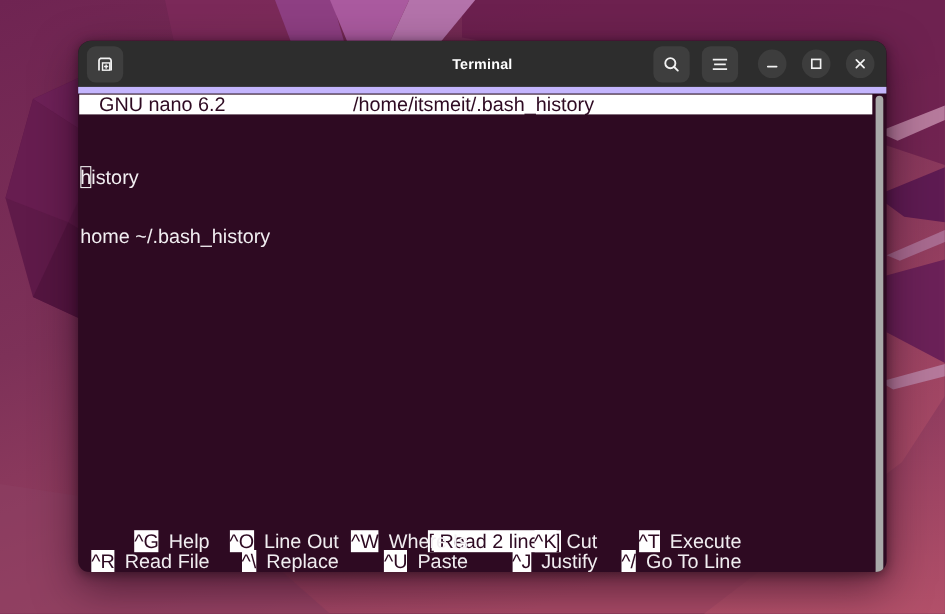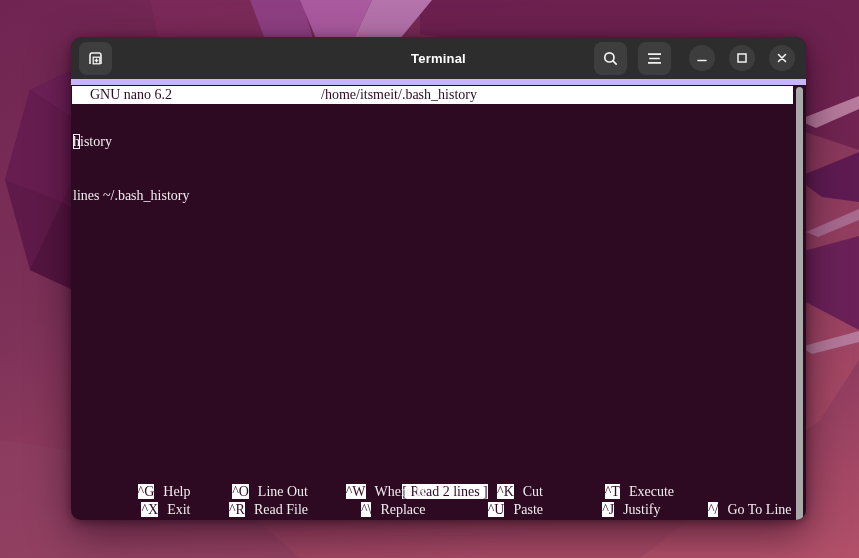--- a/index.html
+++ b/index.html
@@ -37,30 +37,30 @@
     display:flex;align-items:center;justify-content:center;flex:0 0 auto;
   }
   .ml-auto{margin-left:auto;}
   .ml-11{margin-left:11px;}
   .ml-18{margin-left:18px;}
   .ml-14{margin-left:14px;}
 
   
   .term{
     position:absolute;left:0;right:0;top:48px;bottom:0;
-    font-family:Liberation Serif, serif;
-    font-size:14px;line-height:18.1px;color:#f1eef1;
+    font-family:Liberation Sans, sans-serif;
+    font-size:18px;line-height:18.1px;color:#f1eef1;
   }
   .nano-header{
     position:absolute;top:1px;left:1px;width:721px;height:18px;
     background:#ffffff;color:#2e0a22;white-space:pre;
   }
   .nano-app{position:absolute;left:18px;top:0;}
   .nano-path{position:absolute;left:249px;top:0;}
-  .buf{position:absolute;top:12px;left:2px;white-space:pre;}
+  .buf{position:absolute;top:31px;left:2px;white-space:pre;}
   .cursor{outline:1px solid #ececec;outline-offset:-1px;}
   .statusline{position:absolute;top:380px;left:0;width:727px;text-align:center;white-space:pre;}
   .status-box{background:#ffffff;color:#2e0a22;}
   .shortcuts{position:absolute;top:398px;left:2px;width:725px;}
   .sc-row{display:flex;height:18.1px;white-space:pre;text-align:right;}
   .sc-item{width:117.5px;flex:0 0 auto;}
   .sc-item:last-child{width:131px;}
   .sc-key{background:#ffffff;color:#2e0a22;}
   .sc-lbl{margin-left:9px;}
   .scrollbar{
@@ -168,37 +168,36 @@
 
   <div class="term">
 
     <div class="nano-header">
       <span class="nano-app">GNU nano 6.2</span>
       <span class="nano-path">/home/itsmeit/.bash_history</span>
     </div>
 
     <div class="buf">
       <div><span class="cursor">h</span><span>istory</span></div>
-      <div>lines ~/.bash_history</div>
+      <div>home ~/.bash_history</div>
     </div>
 
     <div class="statusline">
       <span class="status-box">[ Read 2 lines ]</span>
     </div>
 
     <div class="shortcuts">
       <div class="sc-row">
         <span class="sc-item"><span class="sc-key">^G</span><span class="sc-lbl">Help</span></span>
         <span class="sc-item"><span class="sc-key">^O</span><span class="sc-lbl">Line Out</span></span>
         <span class="sc-item"><span class="sc-key">^W</span><span class="sc-lbl">Where Is</span></span>
         <span class="sc-item"><span class="sc-key">^K</span><span class="sc-lbl">Cut</span></span>
         <span class="sc-item"><span class="sc-key">^T</span><span class="sc-lbl">Execute</span></span>
       </div>
       <div class="sc-row">
-        <span class="sc-item"><span class="sc-key">^X</span><span class="sc-lbl">Exit</span></span>
         <span class="sc-item"><span class="sc-key">^R</span><span class="sc-lbl">Read File</span></span>
         <span class="sc-item"><span class="sc-key">^\</span><span class="sc-lbl">Replace</span></span>
         <span class="sc-item"><span class="sc-key">^U</span><span class="sc-lbl">Paste</span></span>
         <span class="sc-item"><span class="sc-key">^J</span><span class="sc-lbl">Justify</span></span>
         <span class="sc-item"><span class="sc-key">^/</span><span class="sc-lbl">Go To Line</span></span>
       </div>
     </div>
 
     <div class="scrollbar"></div>
   </div>

